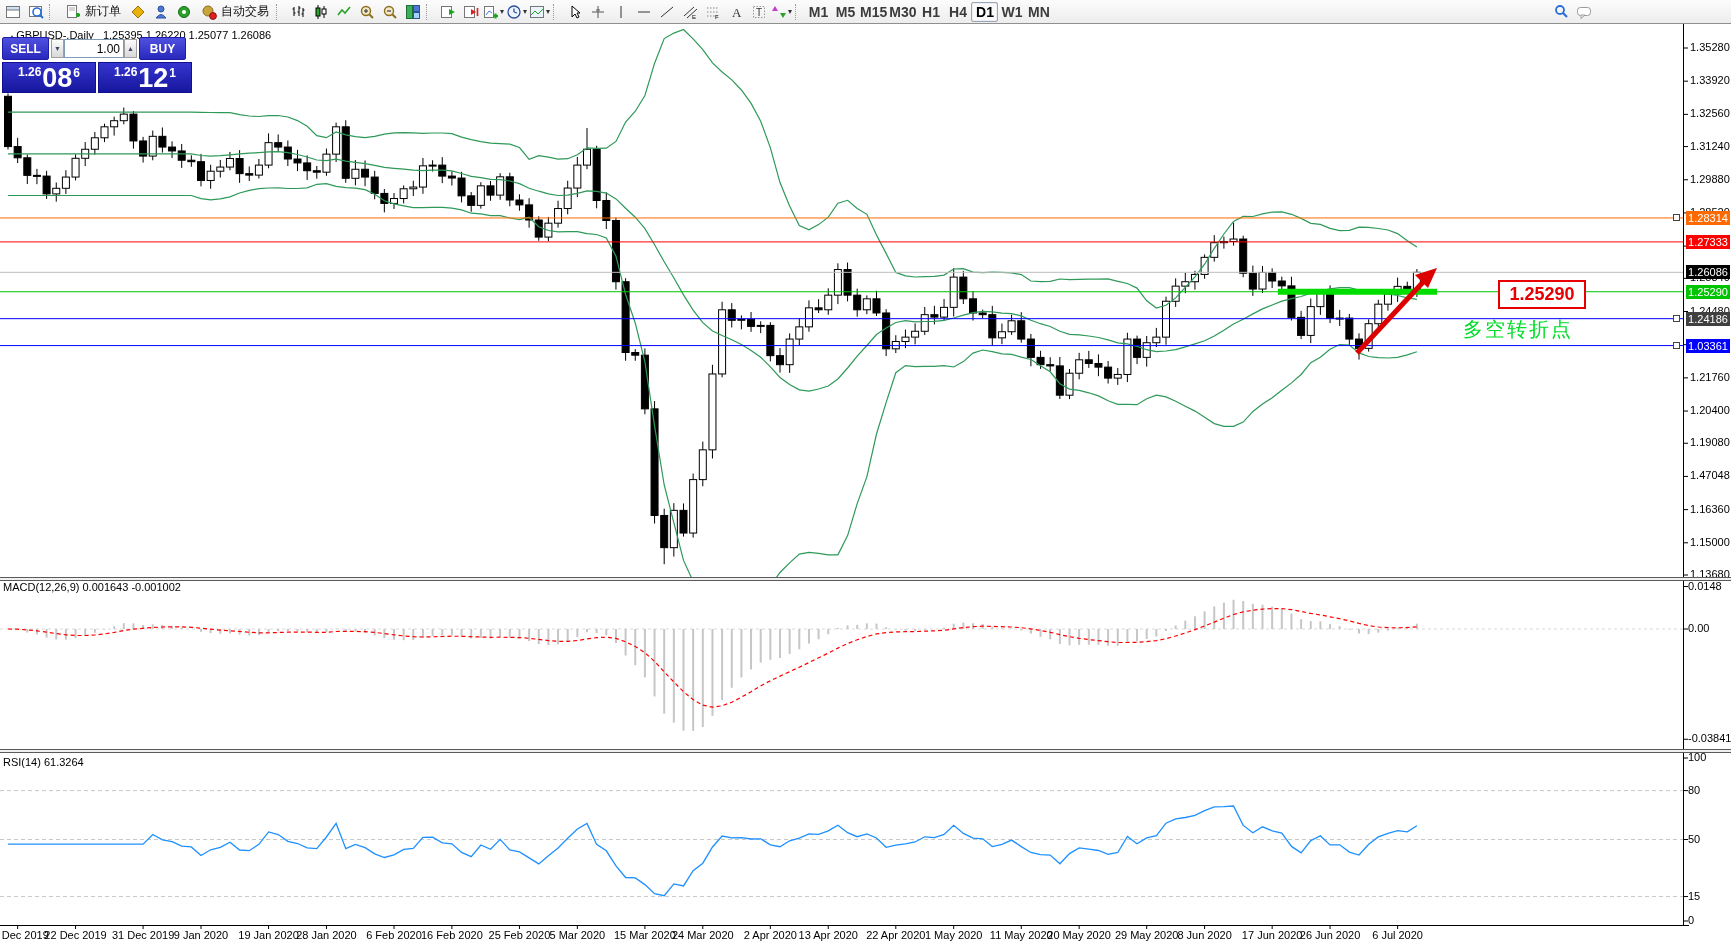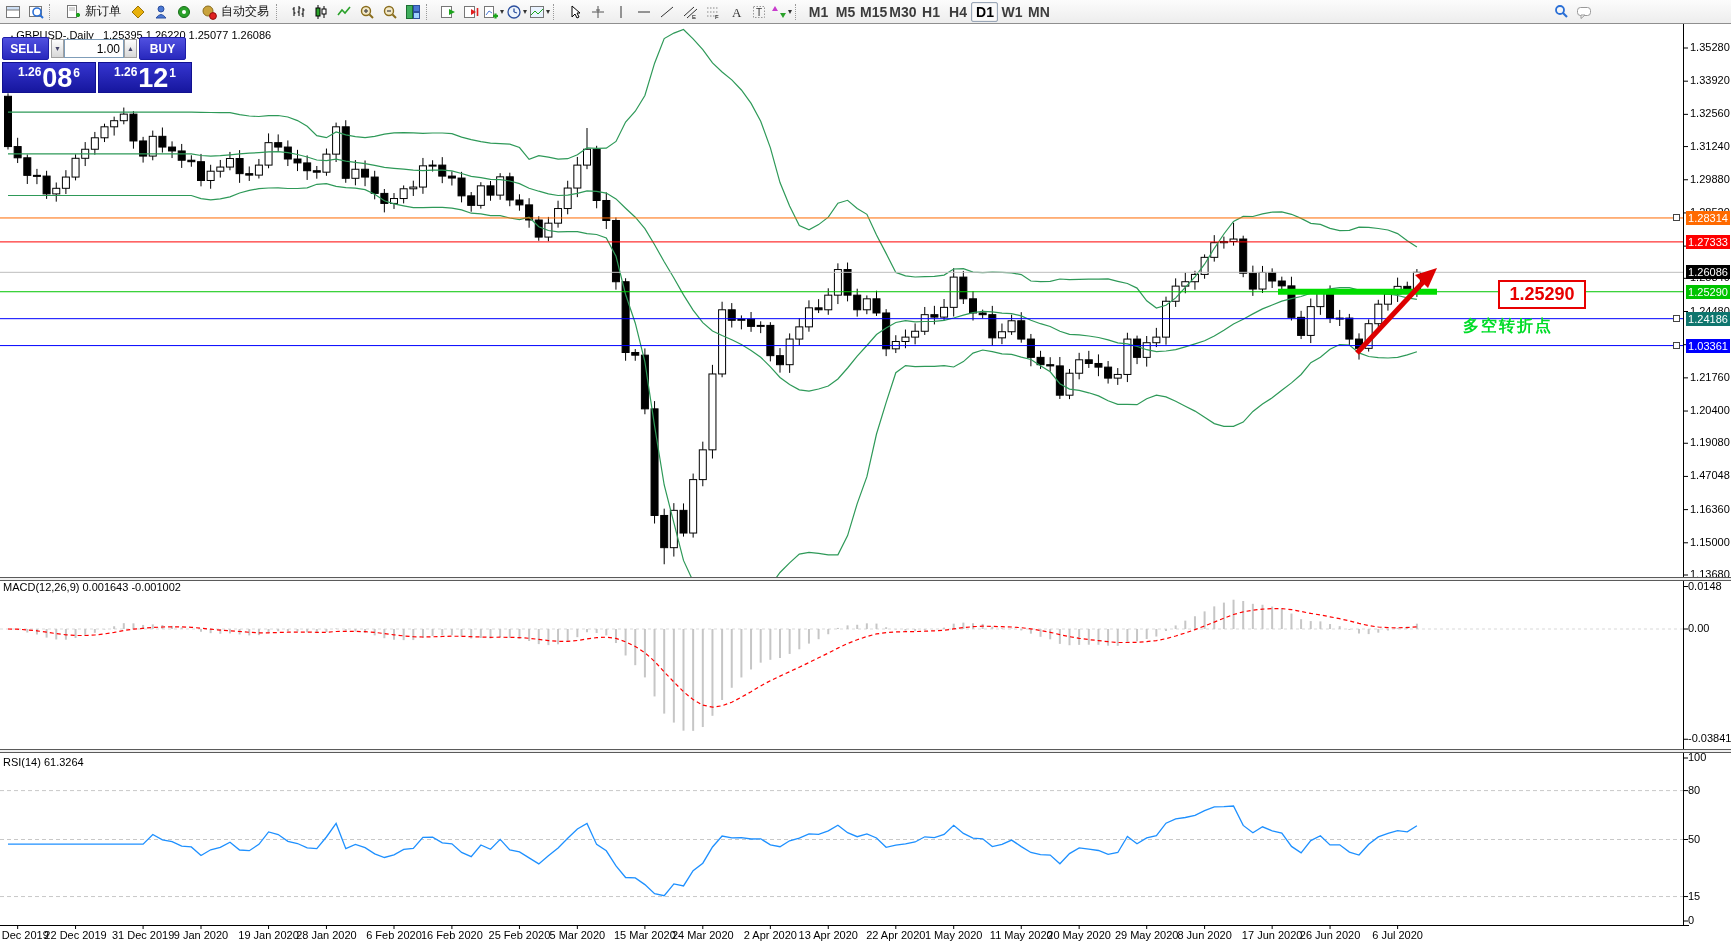--- a/index.html
+++ b/index.html
@@ -50,21 +50,21 @@
   #tp-row2{display:flex;margin-top:2px;}
   .tp-price{width:94px;height:31px;color:#fff;display:flex;align-items:flex-end;justify-content:center;
             background:linear-gradient(#3535cf,#16169e);border:1px solid #111190;box-sizing:border-box;}
   .tp-price .sm{font-size:12px;font-weight:bold;margin-bottom:13px;}
   .tp-price .lg{font-size:27px;font-weight:bold;line-height:27px;margin:0 1px;}
   .tp-price .sup{font-size:12px;font-weight:bold;margin-bottom:12px;}
   #tp-sell-price{margin-right:2px;}
   
   #price-box{position:absolute;z-index:14;background:#fff;border:2px solid #e80000;color:#e80000;
              font-size:18px;font-weight:bold;display:flex;align-items:center;justify-content:center;}
-  #turning-point{position:absolute;z-index:14;font-size:16px;font-weight:bold;letter-spacing:2px;
+  #turning-point{position:absolute;z-index:14;font-size:20px;font-weight:normal;letter-spacing:2px;
              font-family:"Liberation Sans",sans-serif;}
   .handle{position:absolute;width:7px;height:7px;background:#fff;border:1px solid #444;z-index:12;box-sizing:border-box;}
 </style>
 </head>
 <body>
 
 <div id="toolbar">
   <span class="tbtn">
       <svg viewBox="0 0 16 16">
         <rect x="1.5" y="2.5" width="13" height="11" fill="#fff" stroke="#777"></rect>
@@ -905,16 +905,16 @@
 <div class="axis-label" style="top: 751px; left: 1688px;">100</div>
 <div class="axis-label" style="top: 783.6px; left: 1688px;">80</div>
 <div class="axis-label" style="top: 832.5px; left: 1688px;">50</div>
 <div class="axis-label" style="top: 889.55px; left: 1688px;">15</div>
 <div class="axis-label" style="top: 914px; left: 1688px;">0</div>
 <div class="badge" style="top: 210.958px; background: rgb(255, 106, 0);">1.28314</div>
 <div class="handle" style="left: 1673px; top: 214.458px;"></div>
 <div class="badge" style="top: 234.892px; background: rgb(254, 0, 0);">1.27333</div>
 <div class="badge" style="top: 265.317px; background: rgb(0, 0, 0);">1.26086</div>
 <div class="badge" style="top: 284.738px; background: rgb(0, 196, 0);">1.25290</div>
-<div class="badge" style="top: 311.673px; background: #0f766e;">1.24186</div>
+<div class="badge" style="top: 311.673px; background: #404040;">1.24186</div>
 <div class="handle" style="left: 1673px; top: 315.173px;"></div>
 <div class="badge" style="top: 338.584px; background: rgb(0, 0, 254);">1.03361</div>
 <div class="handle" style="left: 1673px; top: 342.084px;"></div>
 
 </body></html>

